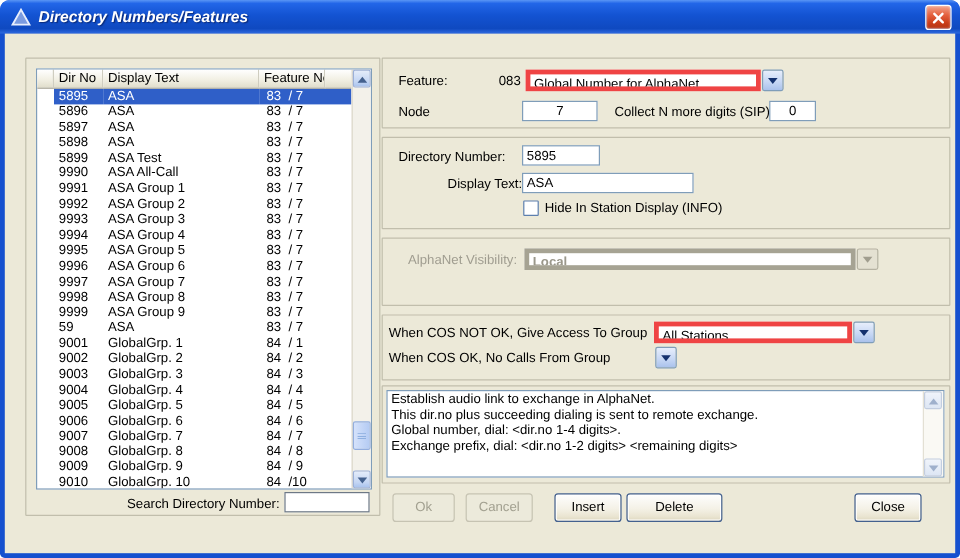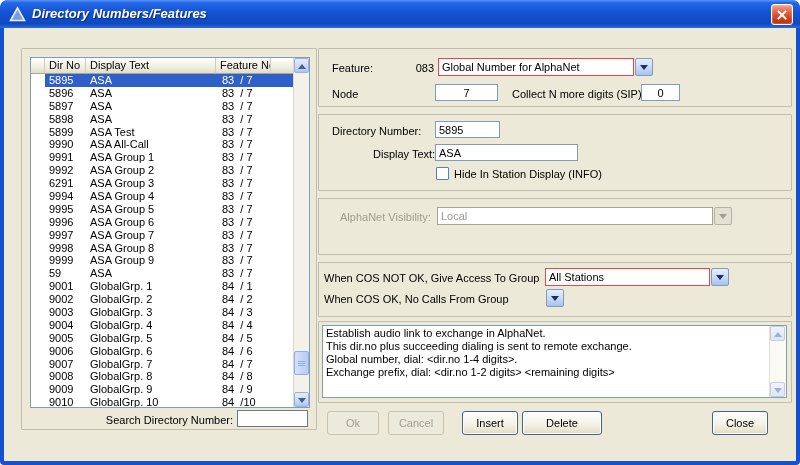--- a/index.html
+++ b/index.html
@@ -50,27 +50,27 @@
   .sb-thumb{position:absolute;left:0;width:15px;height:24px;border:1px solid #93aede;border-radius:2px;box-sizing:border-box;
     background:linear-gradient(90deg,#d5e2fb 0%,#b4cbf3 100%);}
   .sb-thumb:after{content:"";position:absolute;left:3px;right:3px;top:9px;height:5px;
     background:repeating-linear-gradient(180deg,#8fb0e0 0 1px,transparent 1px 2px);}
   .pale .sb-btn{border-color:#c2cde0;background:linear-gradient(180deg,#f0f4fb,#dde6f4);}
   .pale .tri-up{border-bottom-color:#9fb0cc;} .pale .tri-down{border-top-color:#9fb0cc;}
   .pale{background:#faf9f4;}
 
   
   .combo{position:absolute;display:flex;height:18px;}
-  .combo-field{height:18px;box-sizing:border-box;border:1px solid #ef4444;background:#fff;
+  .combo-field{height:18px;box-sizing:border-box;border:4px solid #ef4444;background:#fff;
     font-size:11px;line-height:16px;padding:0 3px;color:#000;white-space:nowrap;overflow:hidden;}
   .combo-arrow{width:18px;height:18px;margin-left:1px;box-sizing:border-box;border:1px solid #7f9db9;border-radius:2px;
     background:linear-gradient(180deg,#e7eefc 0%,#c5d6f4 60%,#aac2ec 100%);position:relative;}
   .combo-arrow:after{content:"";position:absolute;left:4px;top:6px;width:0;height:0;
     border-left:4px solid transparent;border-right:4px solid transparent;border-top:5px solid #14316e;}
-  .combo.dis .combo-field{border-color:#a6a393;color:#9a978a;}
+  .combo.dis .combo-field{border-color:#a6a393;color:#9a978a;font-weight:bold;}
   .combo.dis .combo-arrow{border-color:#b5b2a2;background:#e4e1d2;}
   .combo.dis .combo-arrow:after{border-top-color:#a09d8e;}
 
   
   .cb{position:absolute;width:13px;height:13px;background:#fff;border:1px solid #5d7fae;box-sizing:border-box;border-radius:1px;}
 
   
   .ta{position:absolute;left:322px;top:325px;width:465px;height:73px;background:#fff;
     border:1px solid #7f9db9;box-sizing:border-box;}
   .ta-text{position:absolute;left:3px;top:1px;right:20px;bottom:1px;font-size:11px;line-height:13px;
@@ -154,21 +154,21 @@
           <div class="lc c3">83  / 7</div>
         </div>
         <div class="lr">
           <div class="lc c0"></div>
           <div class="lc c1">9992</div>
           <div class="lc c2">ASA Group 2</div>
           <div class="lc c3">83  / 7</div>
         </div>
         <div class="lr">
           <div class="lc c0"></div>
-          <div class="lc c1">6291</div>
+          <div class="lc c1">9993</div>
           <div class="lc c2">ASA Group 3</div>
           <div class="lc c3">83  / 7</div>
         </div>
         <div class="lr">
           <div class="lc c0"></div>
           <div class="lc c1">9994</div>
           <div class="lc c2">ASA Group 4</div>
           <div class="lc c3">83  / 7</div>
         </div>
         <div class="lr">

